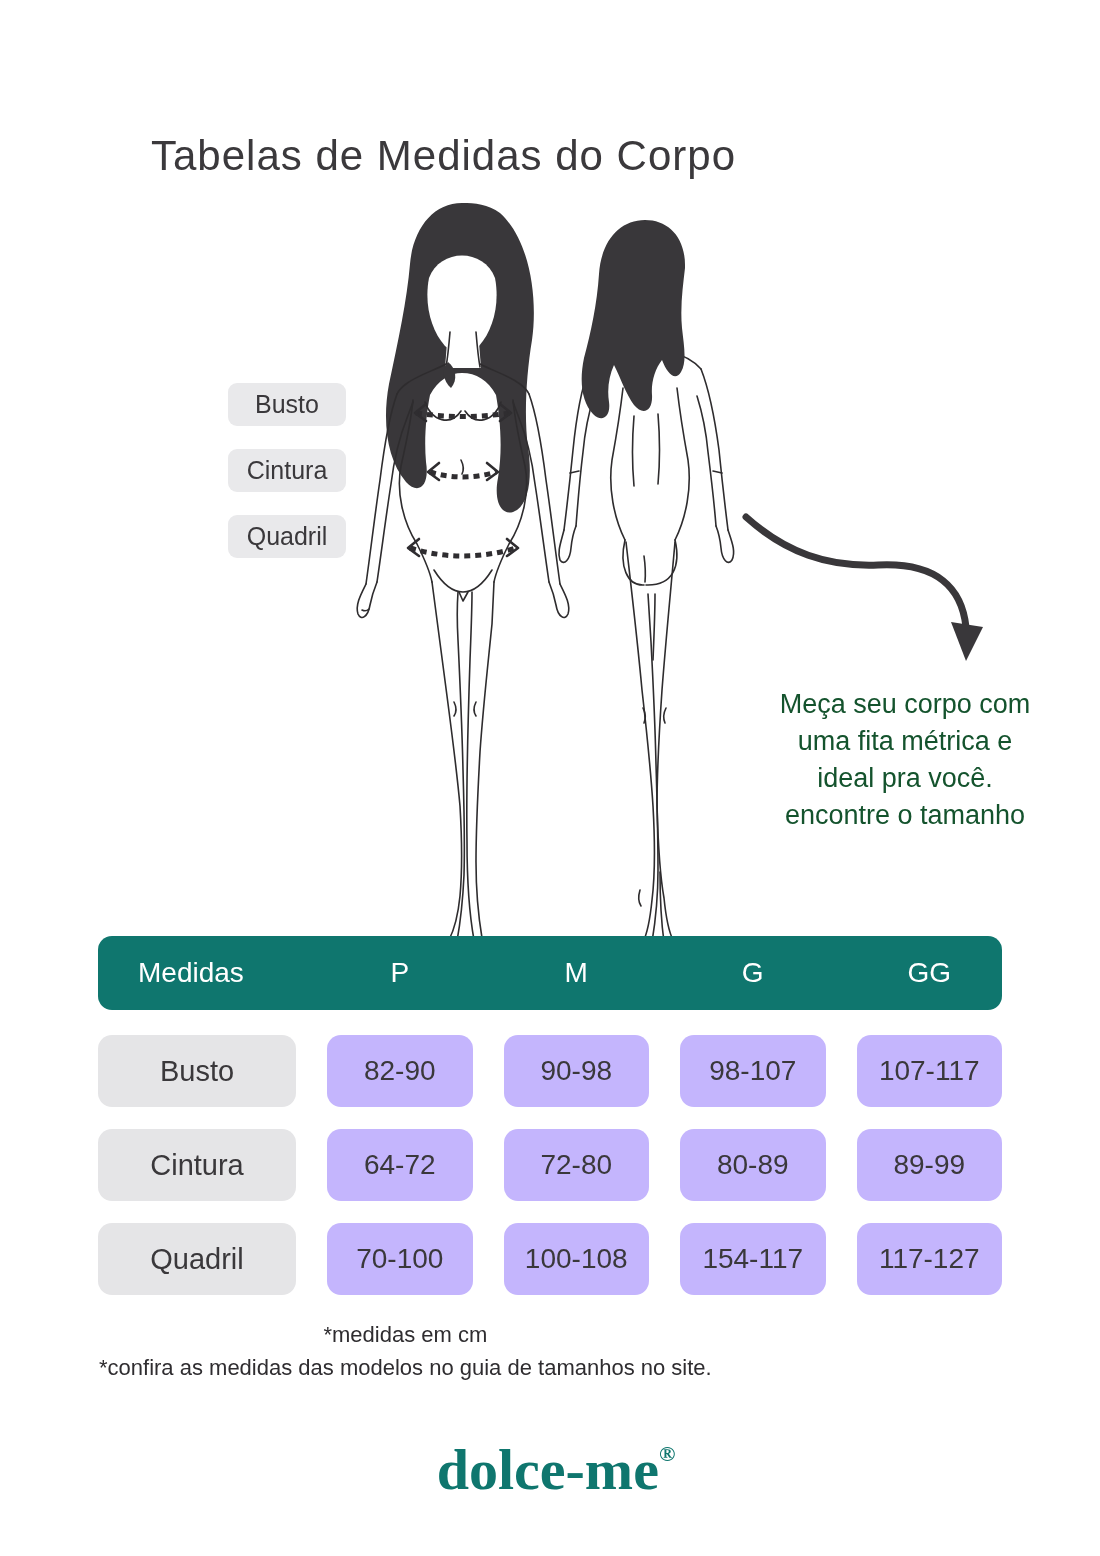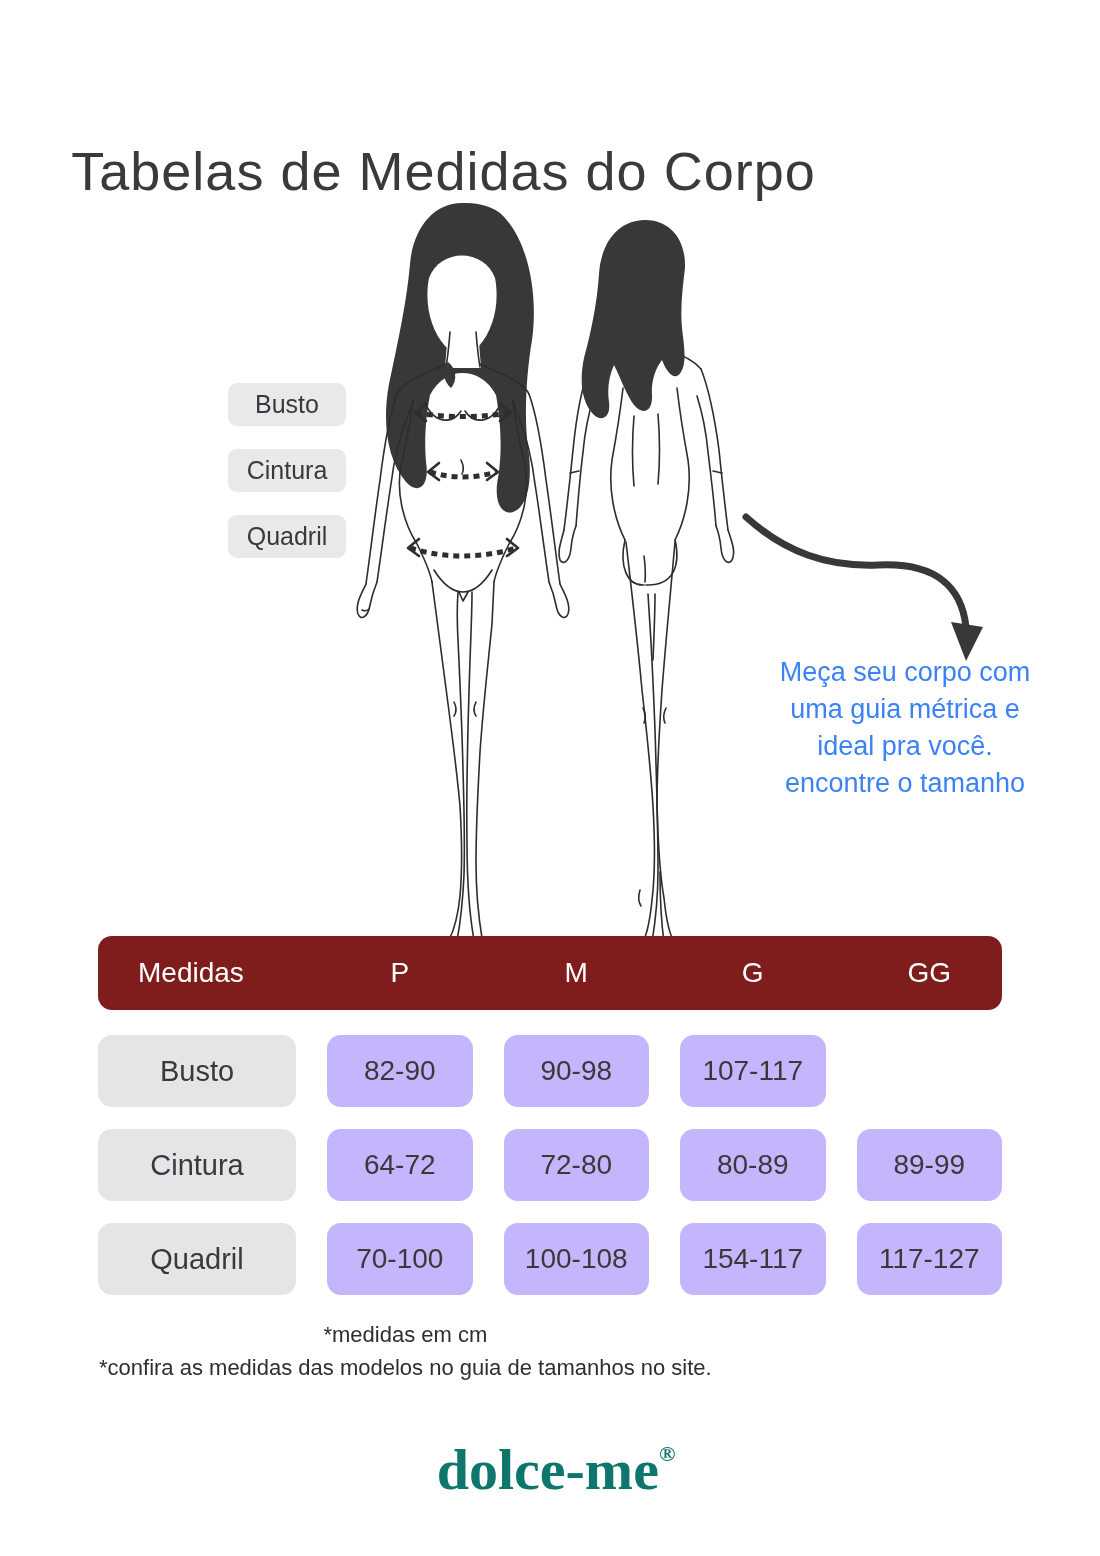--- a/index.html
+++ b/index.html
@@ -1,29 +1,29 @@
 <!DOCTYPE html>
 <html><head>
 <meta charset="utf-8">
 <style>
   html,body{margin:0;padding:0;background:#ffffff;}
   body{width:1100px;height:1556px;position:relative;overflow:hidden;
        font-family:"Liberation Sans","DejaVu Sans",sans-serif;color:#3a383b;}
   .abs{position:absolute;}
-  .page-title{top:104px;left:0;width:887px;text-align:center;font-size:54px;
+  .page-title{top:104px;left:0;width:887px;text-align:center;font-size:42px;
               font-weight:500;letter-spacing:1px;color:#3b393c;}
   .fig-svg{top:190px;left:330px;}
   .arrow-svg{top:495px;left:700px;}
   .fig-label{left:228px;width:118px;height:43px;background:#e9e9eb;border-radius:9px;
              display:flex;align-items:center;justify-content:center;font-size:25px;color:#3a383b;}
   .fig-label.l0{top:383px;} .fig-label.l1{top:449px;} .fig-label.l2{top:515px;}
-  .annotation{top:654px;left:748px;width:314px;text-align:center;font-size:27px;
-              line-height:37px;font-weight:500;color:#3b82f6;}
+  .annotation{top:686px;left:748px;width:314px;text-align:center;font-size:27px;
+              line-height:37px;font-weight:500;color:#14532d;}
   .size-table{top:936px;left:98px;width:904px;}
-  .thead{height:74px;background:#7f1d1d;border-radius:14px;display:grid;
+  .thead{height:74px;background:#0f766e;border-radius:14px;display:grid;
          grid-template-columns:198px repeat(4,1fr);column-gap:31px;align-items:center;
          color:#ffffff;font-size:28px;}
   .th-label{padding-left:40px;}
   .th-size{text-align:center;}
   .trow{margin-top:22px;height:72px;display:grid;
         grid-template-columns:198px repeat(4,1fr);column-gap:31px;}
   .trow.first{margin-top:25px;}
   .tcell{border-radius:14px;display:flex;align-items:center;justify-content:center;font-size:28px;}
   .tlabel{background:#e5e5e7;font-size:29px;}
   .tval{background:#c4b5fd;}
@@ -148,38 +148,39 @@
 <div class="abs fig-label l1">Cintura</div>
 <div class="abs fig-label l2">Quadril</div>
 
 <svg class="abs arrow-svg" width="300" height="180" viewBox="0 0 300 180" xmlns="http://www.w3.org/2000/svg">
   <path class="arrowline" d="M46,22 C86,58 128,72 178,70 C238,67 262,94 266,132"></path>
   <path d="M251,127 L283,132 L266,166 Z" fill="#39373a"></path>
 </svg>
 
 <div class="abs annotation">
   <div>Meça seu corpo com</div>
-  <div>uma guia métrica e</div>
+  <div>uma fita métrica e</div>
   <div>ideal pra você.</div>
   <div>encontre o tamanho</div>
 </div>
 
 <div class="abs size-table">
   <div class="thead">
     <div class="th-label">Medidas</div>
     <div class="th-size">P</div>
     <div class="th-size">M</div>
     <div class="th-size">G</div>
     <div class="th-size">GG</div>
   </div>
 
   <div class="trow first">
     <div class="tcell tlabel">Busto</div>
     <div class="tcell tval">82-90</div>
     <div class="tcell tval">90-98</div>
+    <div class="tcell tval">98-107</div>
     <div class="tcell tval">107-117</div>
   </div>
 
   <div class="trow">
     <div class="tcell tlabel">Cintura</div>
     <div class="tcell tval">64-72</div>
     <div class="tcell tval">72-80</div>
     <div class="tcell tval">80-89</div>
     <div class="tcell tval">89-99</div>
   </div>

